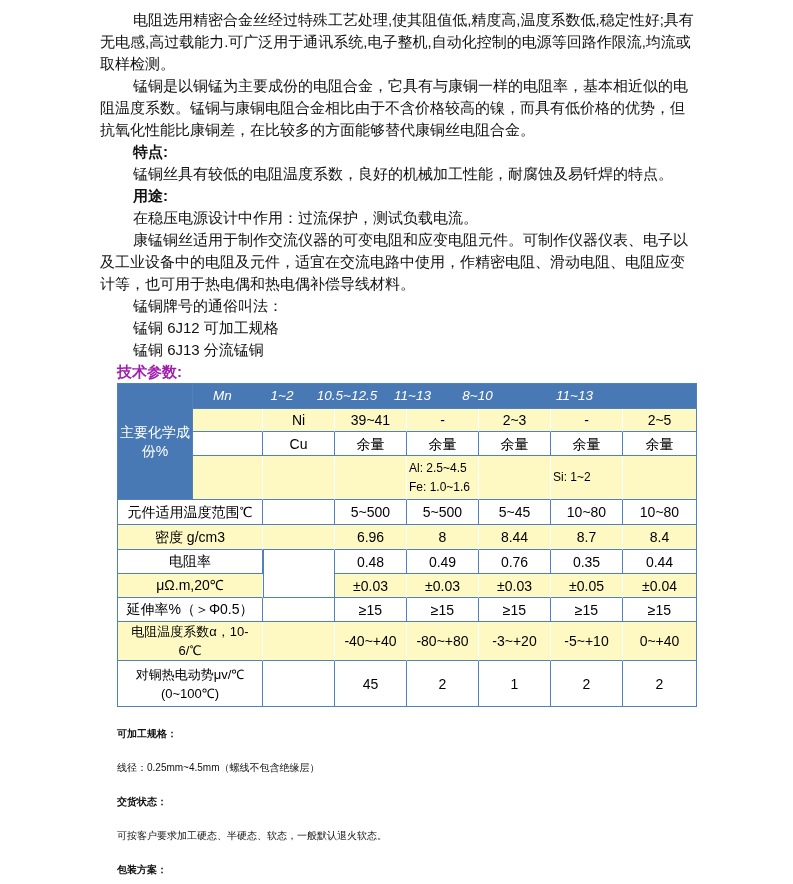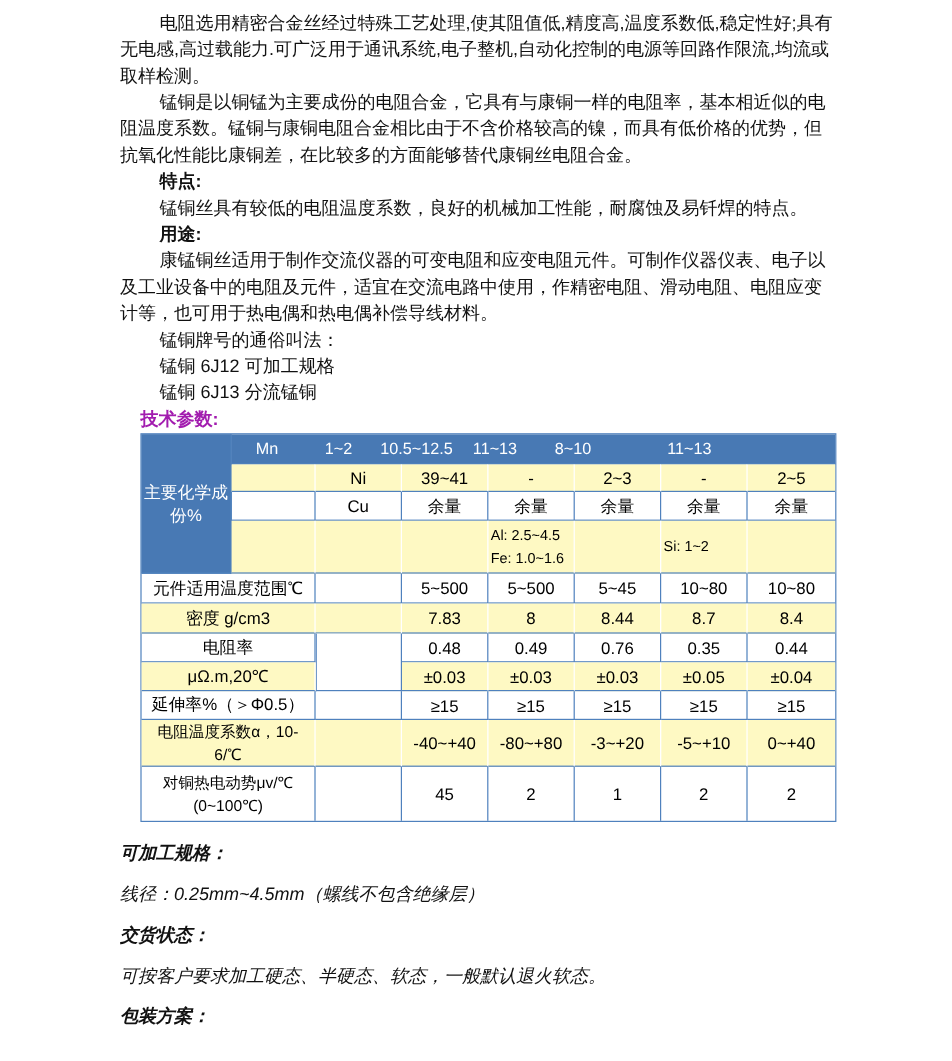--- a/index.html
+++ b/index.html
@@ -16,40 +16,41 @@
   table.tech td{border-right:1px solid #4f81bd;border-bottom:1px solid #4f81bd;
                 padding:0 2px;box-sizing:border-box;vertical-align:middle;overflow:hidden;}
   table.tech td:last-child{border-right:none;}
   table.tech tr:last-child td{border-bottom:none;}
   tr.lb{background:#fef9c3;}
   tr.lb td{border-right-color:#fff;}
   tr.lb td:last-child{border-right:none;}
   tr.dark{background:#4879b4;color:#fff;}
   td.colhead{background:#4879b4;color:#fff;vertical-align:top;padding-top:3px;
              line-height:19px;border-right-color:#4f81bd !important;}
-  td.toprow{padding:0;}
+  td.toprow{padding:0;font-style:italic;}
   .hflex{display:flex;height:100%;align-items:center;}
   .hflex span{display:inline-block;text-align:center;white-space:nowrap;font-size:13.5px;}
   td.mergeC{background:#fff;border-left:1px solid #4f81bd;}
   td.leftcell{text-align:left;padding-left:3px;font-size:12px;line-height:19px;white-space:nowrap;}
   td.rowlabel{line-height:19px;}
   td.tight{font-size:13px;}
-  .specs{margin-top:16px;font-size:15px;font-style:italic;}
+  .specs{margin-left:17px;margin-top:16px;font-size:10px;}
   .specs p{margin:0 0 12px;line-height:22px;}
   .specs .h{font-weight:bold;}
 </style>
 </head>
 <body>
 
 <div class="content">
   <p class="ind">电阻选用精密合金丝经过特殊工艺处理,使其阻值低,精度高,温度系数低,稳定性好;具有无电感,高过载能力.可广泛用于通讯系统,电子整机,自动化控制的电源等回路作限流,均流或取样检测。</p>
   <p class="ind">锰铜是以铜锰为主要成份的电阻合金，它具有与康铜一样的电阻率，基本相近似的电阻温度系数。锰铜与康铜电阻合金相比由于不含价格较高的镍，而具有低价格的优势，但抗氧化性能比康铜差，在比较多的方面能够替代康铜丝电阻合金。</p>
   <p class="ind b">特点:</p>
   <p class="ind">锰铜丝具有较低的电阻温度系数，良好的机械加工性能，耐腐蚀及易钎焊的特点。</p>
   <p class="ind b">用途:</p>
+  <p class="ind">在稳压电源设计中作用：过流保护，测试负载电流。</p>
   <p class="ind">康锰铜丝适用于制作交流仪器的可变电阻和应变电阻元件。可制作仪器仪表、电子以及工业设备中的电阻及元件，适宜在交流电路中使用，作精密电阻、滑动电阻、电阻应变计等，也可用于热电偶和热电偶补偿导线材料。</p>
   <p class="ind">锰铜牌号的通俗叫法：</p>
   <p class="ind">锰铜 6J12 可加工规格</p>
   <p class="ind">锰铜 6J13 分流锰铜</p>
 
   <p class="tech-heading">技术参数:</p>
 
   <div class="tablewrap">
     <table class="tech">
       <colgroup>
@@ -108,21 +109,21 @@
             <td></td>
             <td>5~500</td>
             <td>5~500</td>
             <td>5~45</td>
             <td>10~80</td>
             <td>10~80</td>
           </tr>
           <tr class="lb" style="height: 25px;">
             <td class="rowlabel" colspan="2">密度 g/cm3</td>
             <td></td>
-            <td>7.83</td>
+            <td>6.96</td>
             <td>8</td>
             <td>8.44</td>
             <td>8.7</td>
             <td>8.4</td>
           </tr>
           <tr style="height: 24px;">
             <td class="rowlabel" colspan="2">电阻率</td>
             <td class="mergeC" rowspan="2"></td>
             <td>0.48</td>
             <td>0.49</td>

